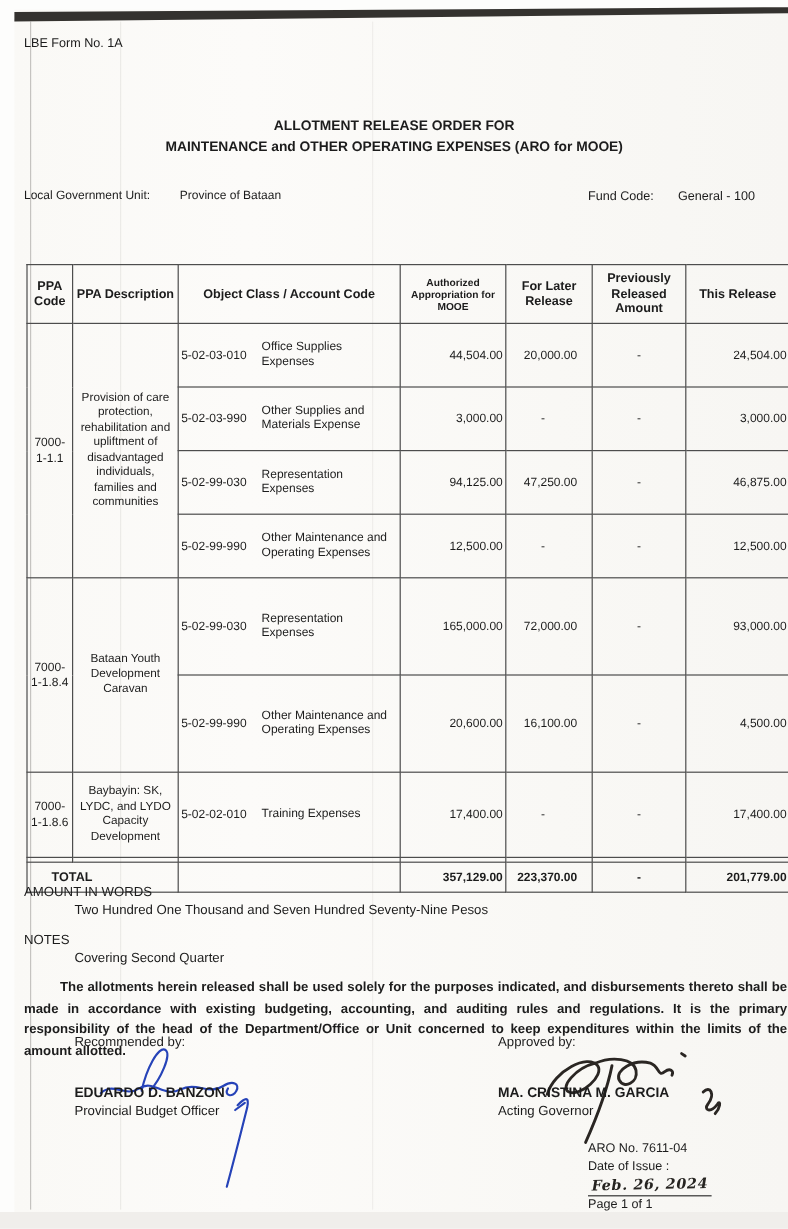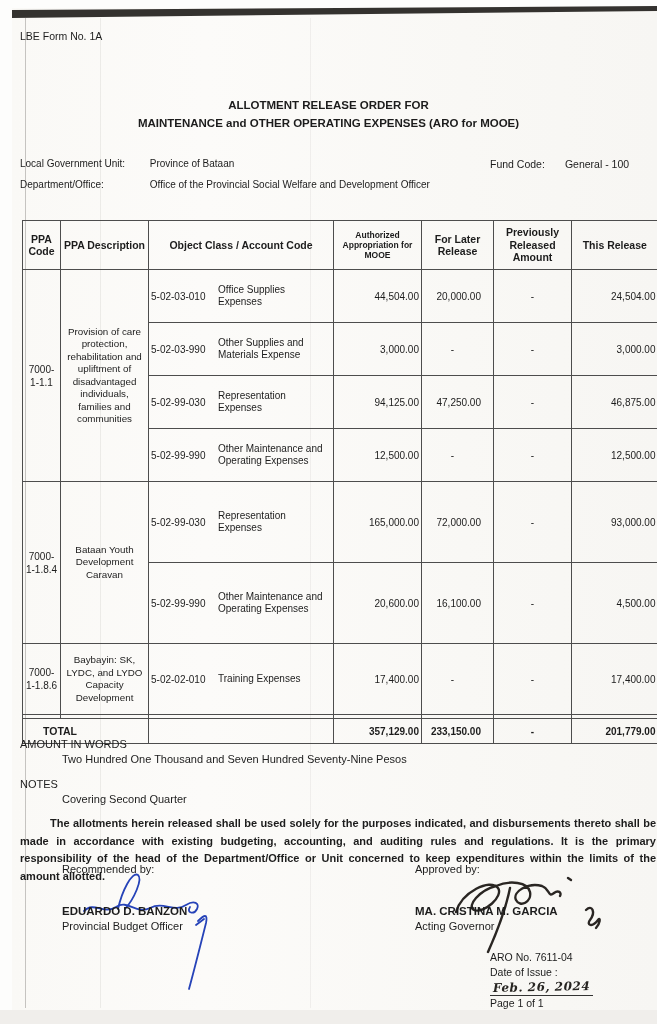--- a/index.html
+++ b/index.html
@@ -113,24 +113,20 @@
     <div>MAINTENANCE and OTHER OPERATING EXPENSES (ARO for MOOE)</div>
   </div>
 
   <div class="fieldrow f1">
     <span class="lbl">Local Government Unit:</span>
     <span class="val">Province of Bataan</span>
   </div>
   <div class="fundcode">
     <span class="lbl">Fund Code:</span>
     <span class="val">General - 100</span>
-  </div>
-  <div class="fieldrow f2">
-    <span class="lbl">Department/Office:</span>
-    <span class="val">Office of the Provincial Social Welfare and Development Officer</span>
   </div>
 
   <table class="aro">
     <colgroup>
       <col style="width:38px">
         <col style="width:88px">
         <col style="width:185px">
       <col style="width:88px">
         <col style="width:72px">
         <col style="width:78px">
@@ -244,21 +240,21 @@
           <td></td>
           <td></td>
           <td></td>
           <td></td>
           <td class="rel"></td>
         </tr>
         <tr class="totalrow">
           <td class="tlabel" colspan="2">TOTAL</td>
           <td></td>
           <td class="amt">357,129.00</td>
-          <td class="amt later">233,150.00</td>
+          <td class="amt later">223,370.00</td>
           <td class="amt ctr">-</td>
           <td class="amt rel">201,779.00</td>
         </tr>
       </tbody>
   </table>
 
   <div class="aiw-label">AMOUNT IN WORDS</div>
   <div class="aiw-value">Two Hundred One Thousand and Seven Hundred Seventy-Nine Pesos</div>
   <div class="notes-label">NOTES</div>
   <div class="notes-value">Covering Second Quarter</div>

